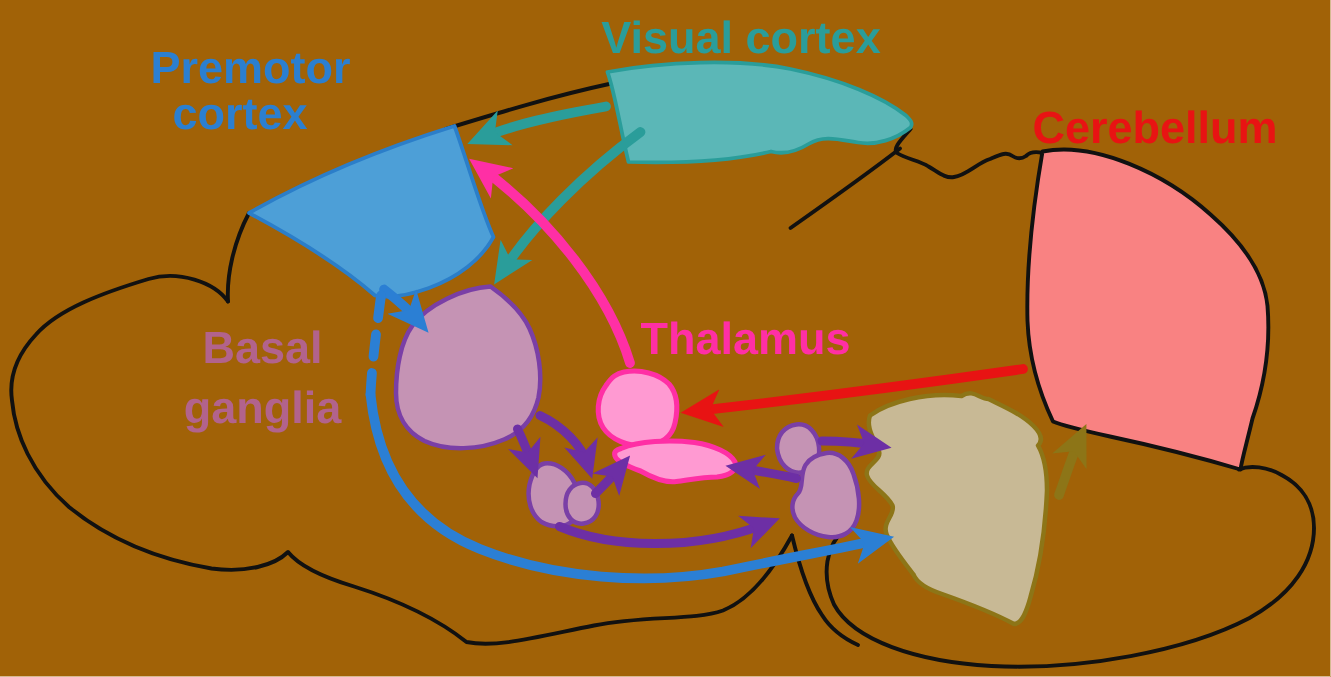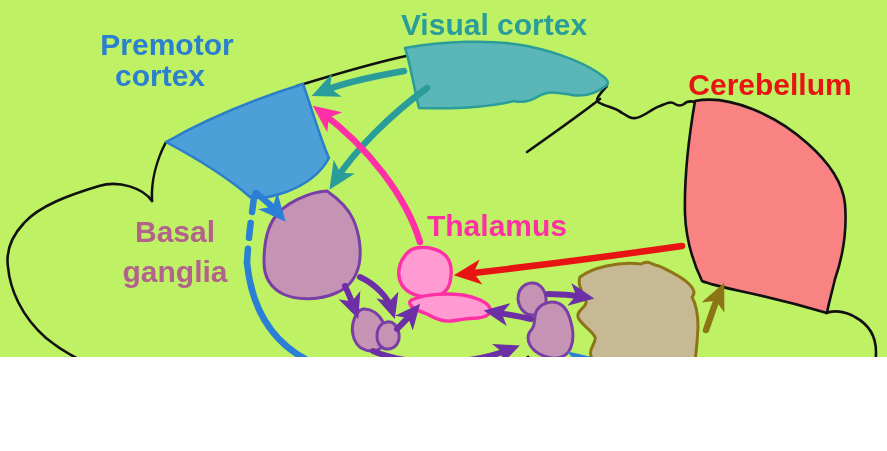--- a/index.html
+++ b/index.html
@@ -1,19 +1,19 @@
 <!DOCTYPE html>
 <html><head>
 <meta charset="utf-8">
 <style>
   html,body{margin:0;padding:0;background:#ffffff;}
   .stage{
     position:relative;
-    width:887px;height:357px;
-    background:#bef264;
+    width:887px;height:451px;
+    background:#a16207;
     overflow:hidden;
     font-family:"Liberation Sans", sans-serif;
   }
   .stage svg{position:absolute;left:0;top:0;}
   .diagram-label{
     font-family:"Liberation Sans", sans-serif;
     font-weight:bold;
     font-size:30px;
     letter-spacing:0px;
   }

